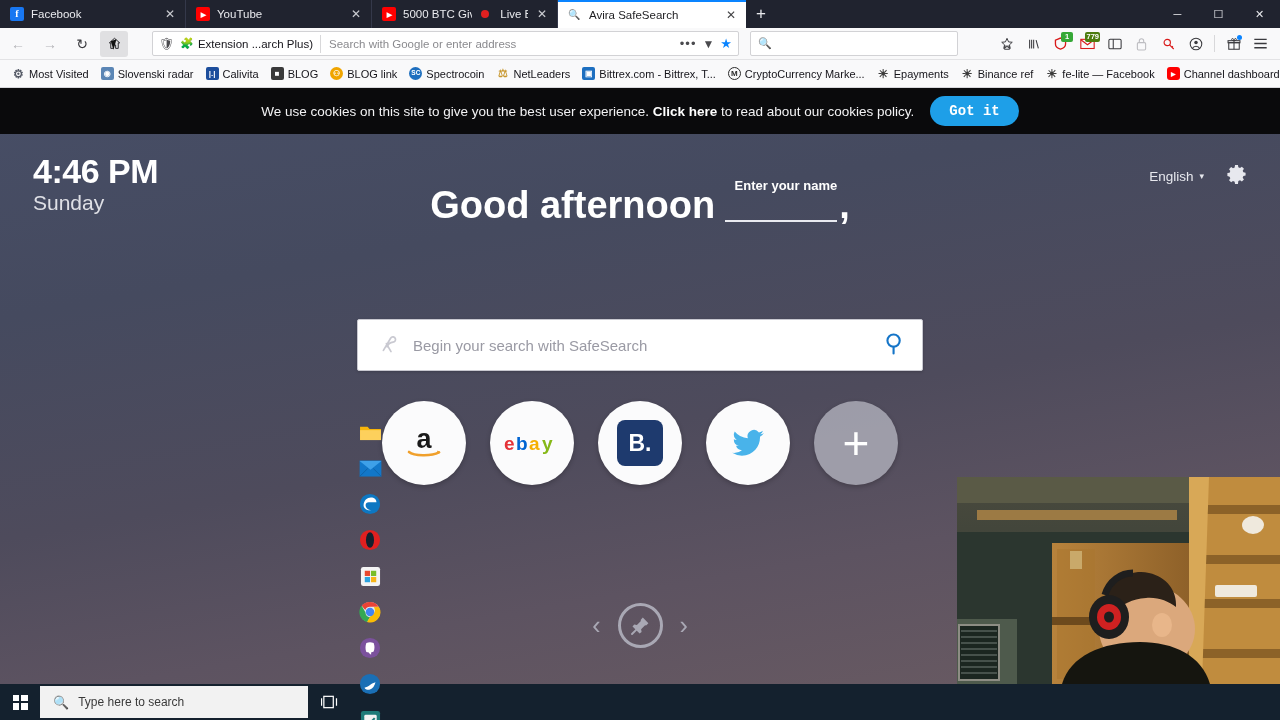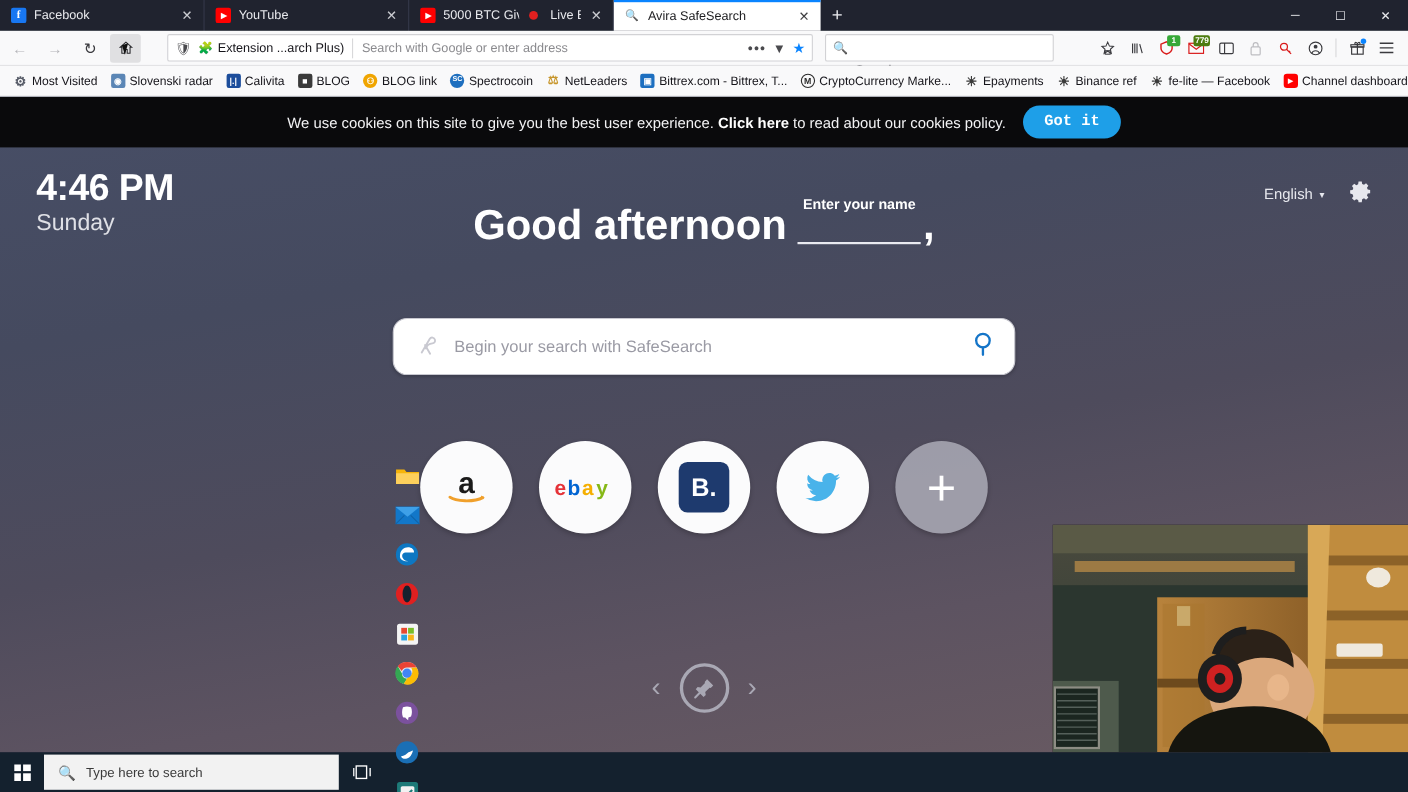--- a/index.html
+++ b/index.html
@@ -178,32 +178,32 @@
 
   .greetrow {
     position: absolute; left: 0; top: 98px; width: 1280px;
     display: flex; align-items: flex-end; justify-content: center;
   }
   .greet {
     font-size: 38px; font-weight: bold; color: #fff; line-height: 1;
   }
   .namewrap { position: relative; margin-left: 10px; }
   .namehint {
-    position: absolute; top: -42px; left: 0; width: 112px; text-align: center;
+    position: absolute; top: -42px; left: 0; width: 112px; text-align: right;
     font-size: 13px; font-weight: bold; color: #fff; white-space: nowrap;
   }
   .nameline {
     width: 112px; height: 0; border-bottom: 2px solid #e9eaf0;
     margin-bottom: 2px;
   }
   .comma { font-size: 38px; font-weight: bold; color: #fff; line-height: 1; margin-left: 2px;}
 
   .searchbox {
-    position: absolute; left: 357px; top: 201px; width: 566px; height: 52px;
-    background: #fff; border: 1px solid #c8c8d0; border-radius: 13px;
+    position: absolute; left: 357px; top: 231px; width: 566px; height: 52px;
+    background: #fff; border: 1px solid #c8c8d0; border-radius: 2px;
     display: flex; align-items: center; padding: 0 14px 0 20px;
     box-shadow: 0 1px 3px rgba(0,0,0,.18);
   }
   .avira-a {
     width: 24px; height: 24px; flex: 0 0 24px; color: #c9c9d1;
     display:flex; align-items:center; justify-content:center;
   }
   .sb-ph { flex: 1; font-size: 15px; color: #9a9aa4; margin-left: 11px; }
   .sb-mag { color: #1575c8; font-size: 25px; line-height: 1; }
 

